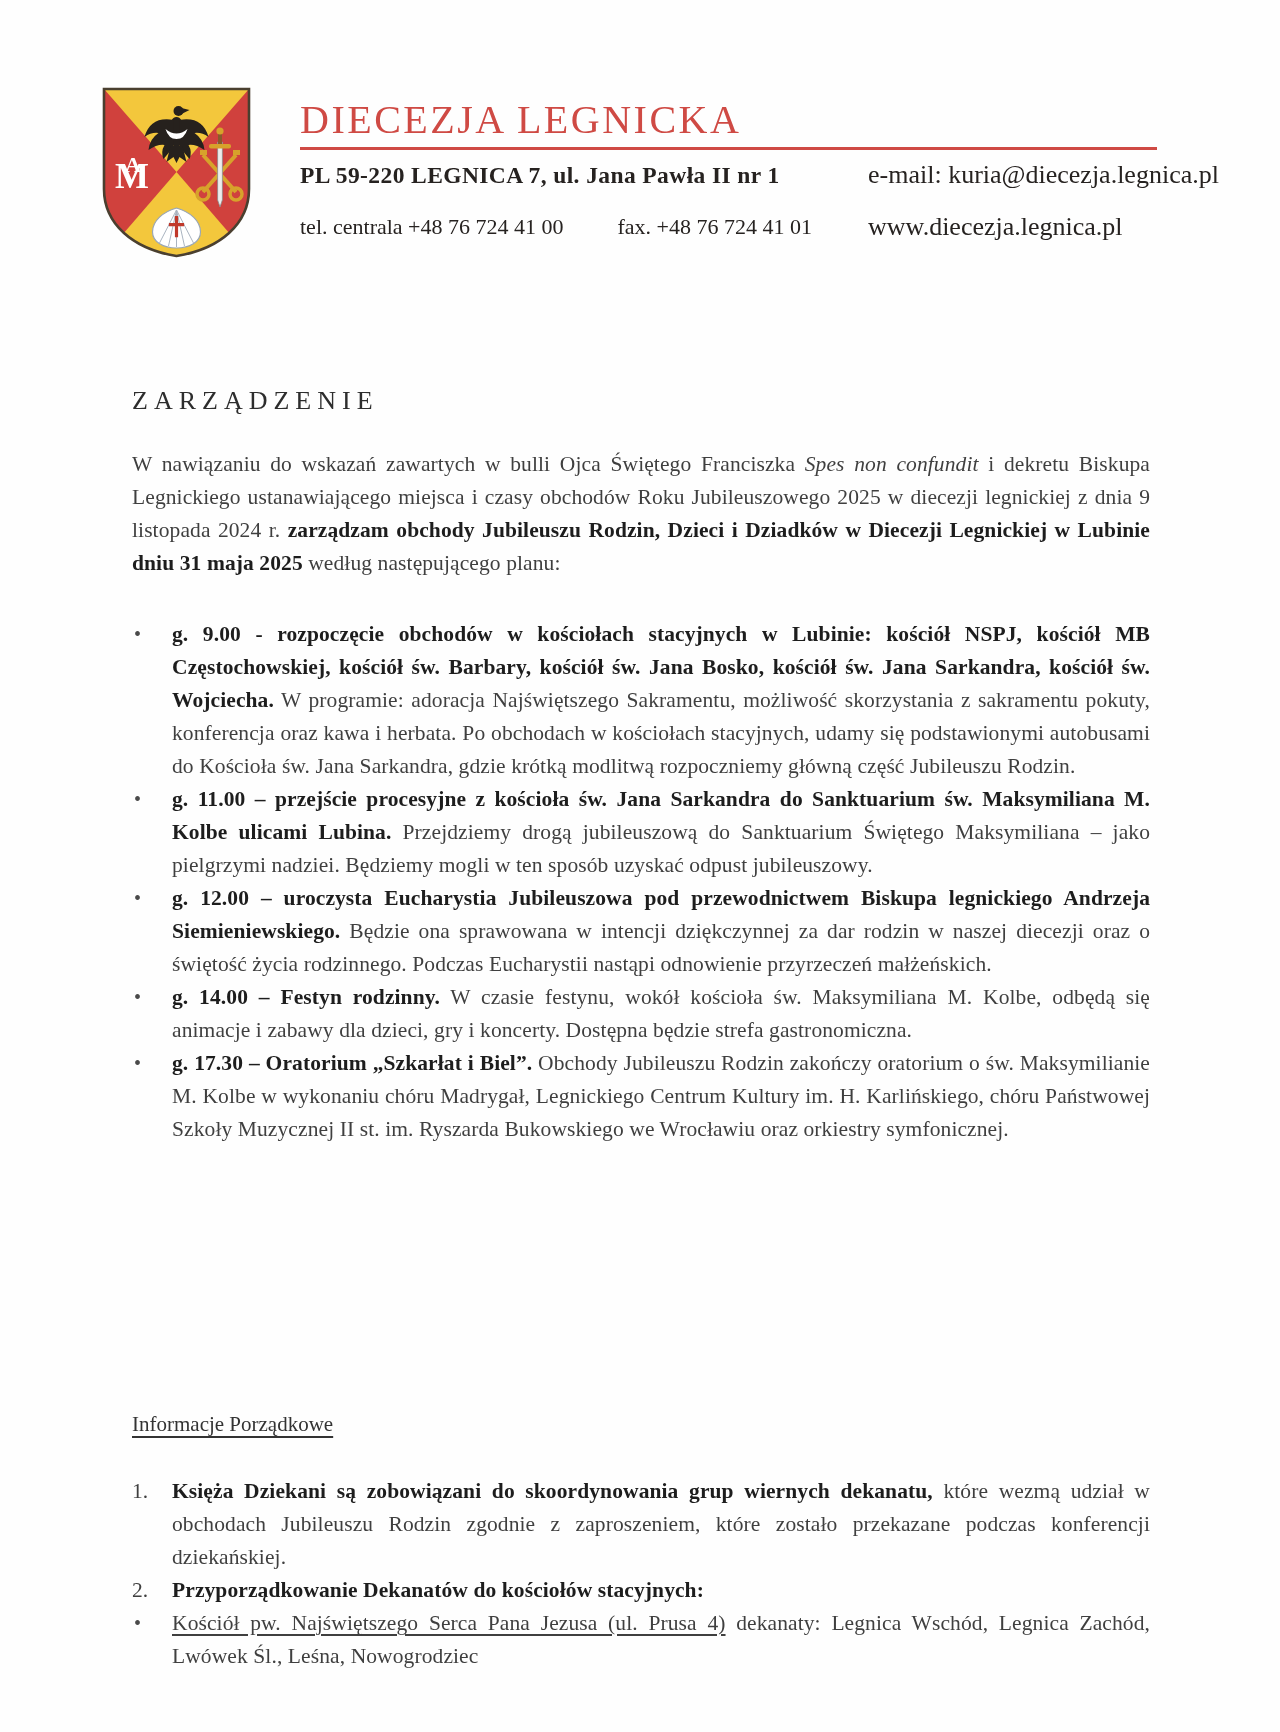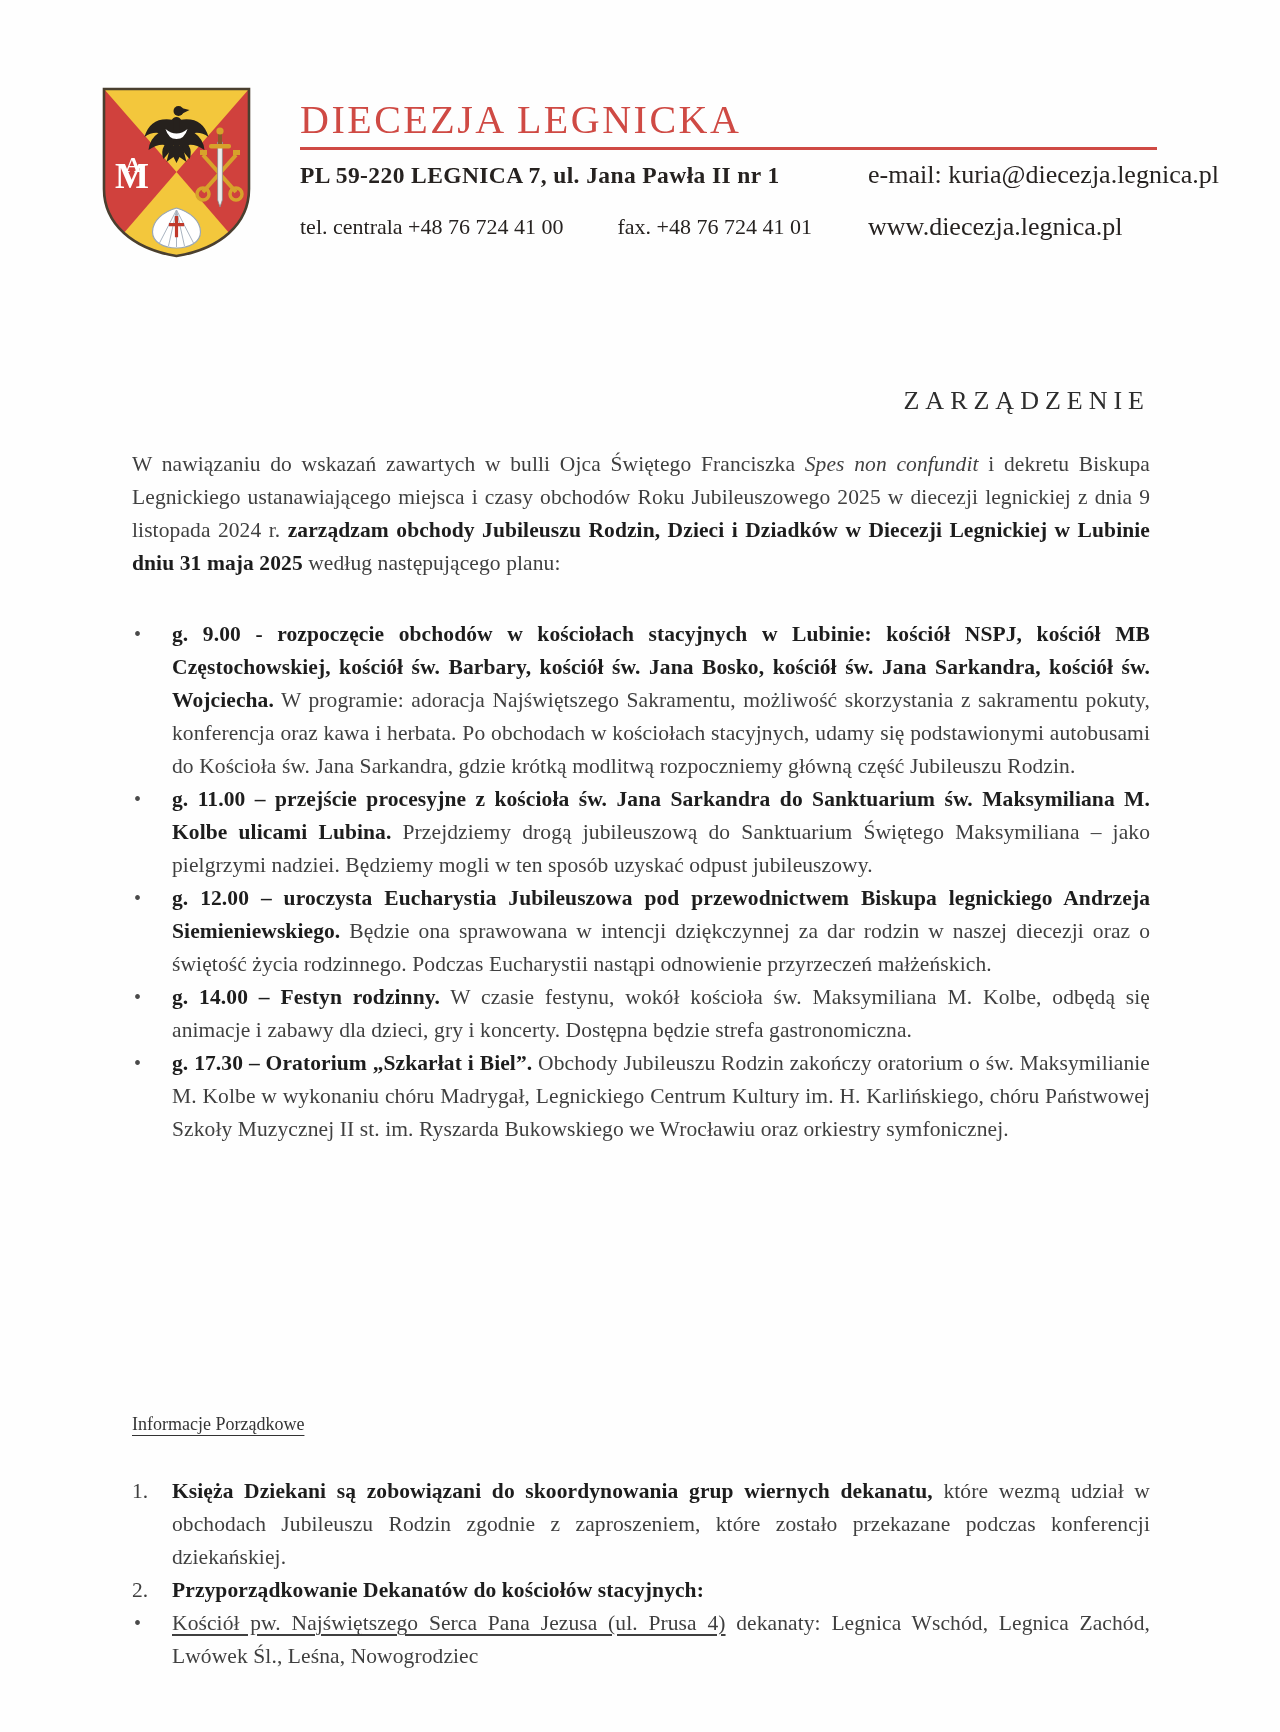--- a/index.html
+++ b/index.html
@@ -33,33 +33,33 @@
     display:grid;grid-template-columns:568px auto;
     row-gap:24px;
     color:#262220;font-size:23px;line-height:28px;
   }
   .addr{font-weight:700;font-size:23.5px;letter-spacing:0.4px;white-space:nowrap;}
   .telfax{display:flex;gap:54px;font-size:22px;white-space:nowrap;}
   .mailweb{font-size:26px;white-space:nowrap;}
   
   .doc-title{
     position:absolute;left:132px;top:384px;width:1018px;
-    text-align:right;font-size:26px;font-weight:400;
+    text-align:left;font-size:26px;font-weight:400;
     letter-spacing:6px;color:#2d2d2d;line-height:33px;margin:0;
   }
   .block{position:absolute;left:132px;width:1018px;margin:0;}
   .bodytext{
     font-size:21.5px;line-height:33px;text-align:justify;
     text-align-last:left;color:var(--ink);letter-spacing:0.1px;
   }
   .intro{top:448px;}
   .schedule{top:618px;list-style:none;padding:0;}
   .closing{top:1312px;font-weight:700;color:var(--ink-bold);}
   .section-h{
-    top:1408px;font-size:18px;font-weight:400;color:#333;
+    top:1408px;font-size:21px;font-weight:400;color:#333;
     text-decoration:underline;text-underline-offset:5px;line-height:33px;
   }
   .ordered{top:1475px;list-style:none;padding:0;}
   .li{position:relative;padding-left:40px;margin:0;}
   .marker{
     position:absolute;left:2px;top:0;
     font-size:20px;color:#4a4a4a;line-height:33px;
   }
   .num{position:absolute;left:0;top:0;font-size:21.5px;line-height:33px;color:var(--ink);}
   .assign{list-style:none;padding:0;margin:0;}

